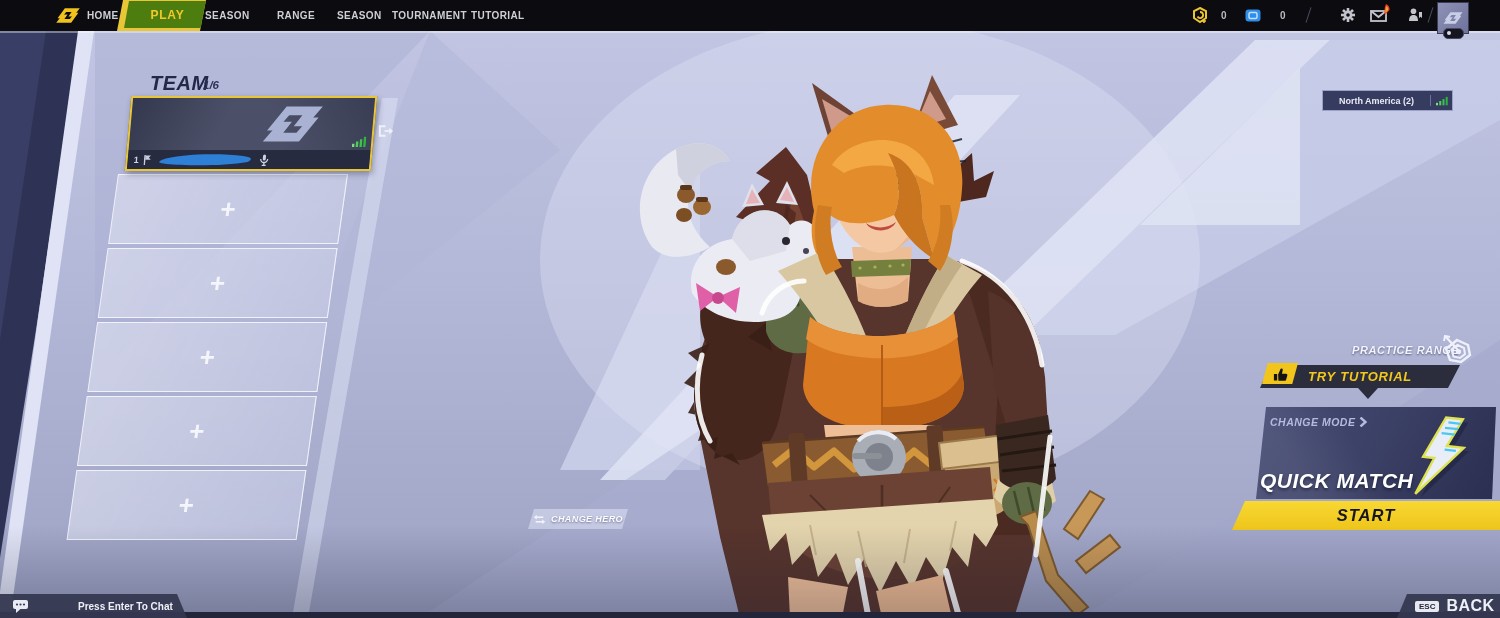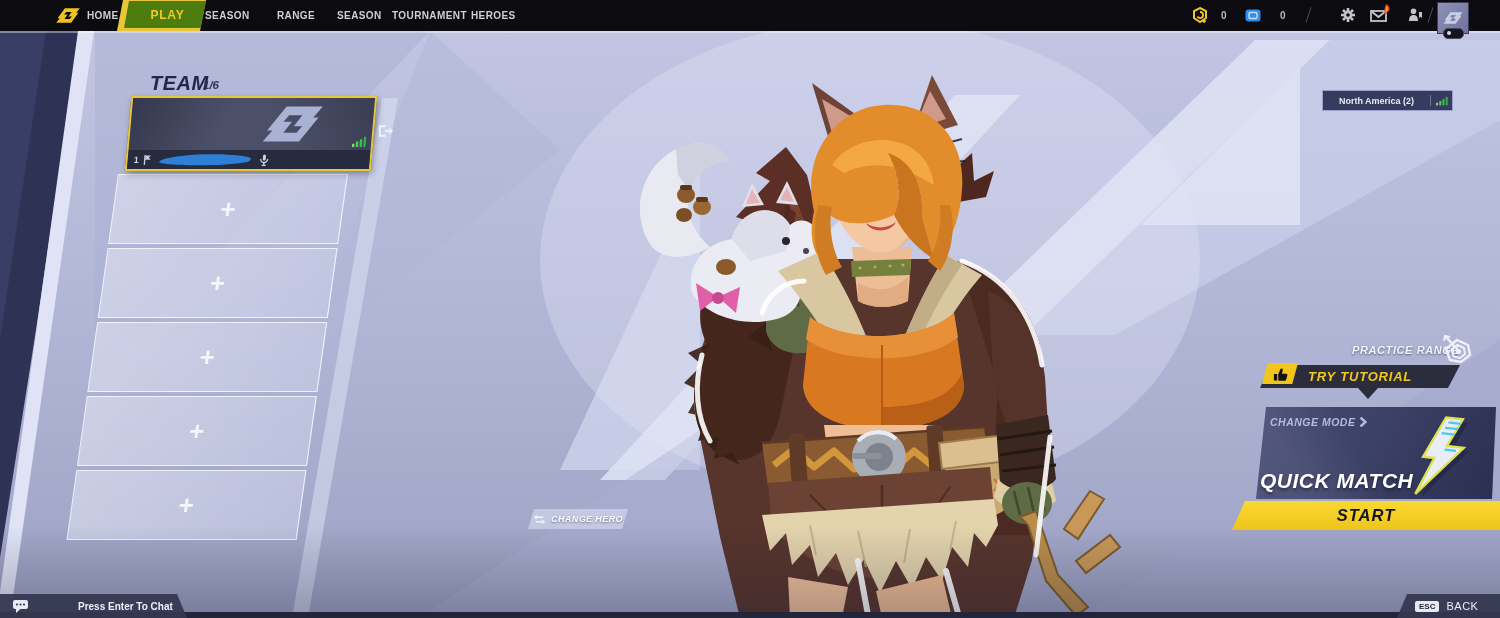--- a/index.html
+++ b/index.html
@@ -94,21 +94,21 @@
   
   .bottom-strip{position:absolute;left:0;top:612px;width:1500px;height:6px;background:#23253a;z-index:20;}
   .chat-bar{position:absolute;left:0;top:594px;width:187px;height:24px;background:rgba(52,55,80,.94);
       clip-path:polygon(0 0,calc(100% - 10px) 0,100% 100%,0 100%);z-index:21;cursor:pointer;
       display:flex;align-items:center;gap:8px;padding-left:12px;box-sizing:border-box;}
   .chat-bar span{font-size:10px;font-weight:bold;color:#eef0f8;padding-left:40px;}
   .esc-bar{position:absolute;left:1397px;top:594px;width:103px;height:24px;background:rgba(52,55,80,.94);
       clip-path:polygon(10px 0,100% 0,100% 100%,0 100%);z-index:21;cursor:pointer;
       display:flex;align-items:center;gap:7px;padding-left:18px;box-sizing:border-box;}
   .esc-key{background:#e8eaf0;border-radius:2px;padding:1px 4px;font-size:8px;font-weight:bold;color:#23263c;}
-  .esc-bar .back{font-size:11px;font-weight:normal;color:#eef0f8;letter-spacing:.5px;}
+  .esc-bar .back{font-size:16px;font-weight:bold;color:#eef0f8;letter-spacing:.5px;}
 
   .vignette{position:absolute;inset:0;z-index:15;pointer-events:none;
       background:linear-gradient(180deg,rgba(25,27,48,0) 85%,rgba(25,27,48,.28) 100%);}
   .hero-art{position:absolute;left:590px;top:55px;z-index:6;}
   .bgsvg{position:absolute;left:0;top:0;z-index:1;}
 </style>
 </head>
 <body>
 
 <div class="stage">
@@ -313,21 +313,21 @@
     <div class="nav-item" style="left:87px">HOME</div>
     <div class="tab-play-wrap">
       <div class="tab-play">
           <span>PLAY</span>
         </div>
     </div>
     <div class="nav-item" style="left:205px">SEASON</div>
     <div class="nav-item" style="left:277px">RANGE</div>
     <div class="nav-item" style="left:337px">SEASON</div>
     <div class="nav-item" style="left:392px">TOURNAMENT</div>
-    <div class="nav-item" style="left:471px">HEROES</div>
+    <div class="nav-item" style="left:471px">TUTORIAL</div>
 
     <svg class="abs" style="left:1192px;top:7px" width="17" height="17" viewBox="0 0 17 17">
       <polygon points="8,1 14,4 14,11 8,15 2,11 2,4" fill="none" stroke="#eec52f" stroke-width="2"></polygon>
       <path d="M8,5 A3,3 0 1 1 5.5,9.5" stroke="#eec52f" stroke-width="1.8" fill="none"></path>
       <path d="M12,12 v4 M10,14 h4" stroke="#eec52f" stroke-width="1.6"></path>
     </svg>
     <div class="nav-val" style="left:1221px">0</div>
     <svg class="abs" style="left:1245px;top:9px" width="16" height="13" viewBox="0 0 16 13">
       <rect x="0.5" y="0.5" width="15" height="12" rx="3" fill="#2f8ee8"></rect>
       <rect x="4" y="3.5" width="8" height="6" rx="1.5" fill="none" stroke="#bfe0ff" stroke-width="1.5"></rect>

